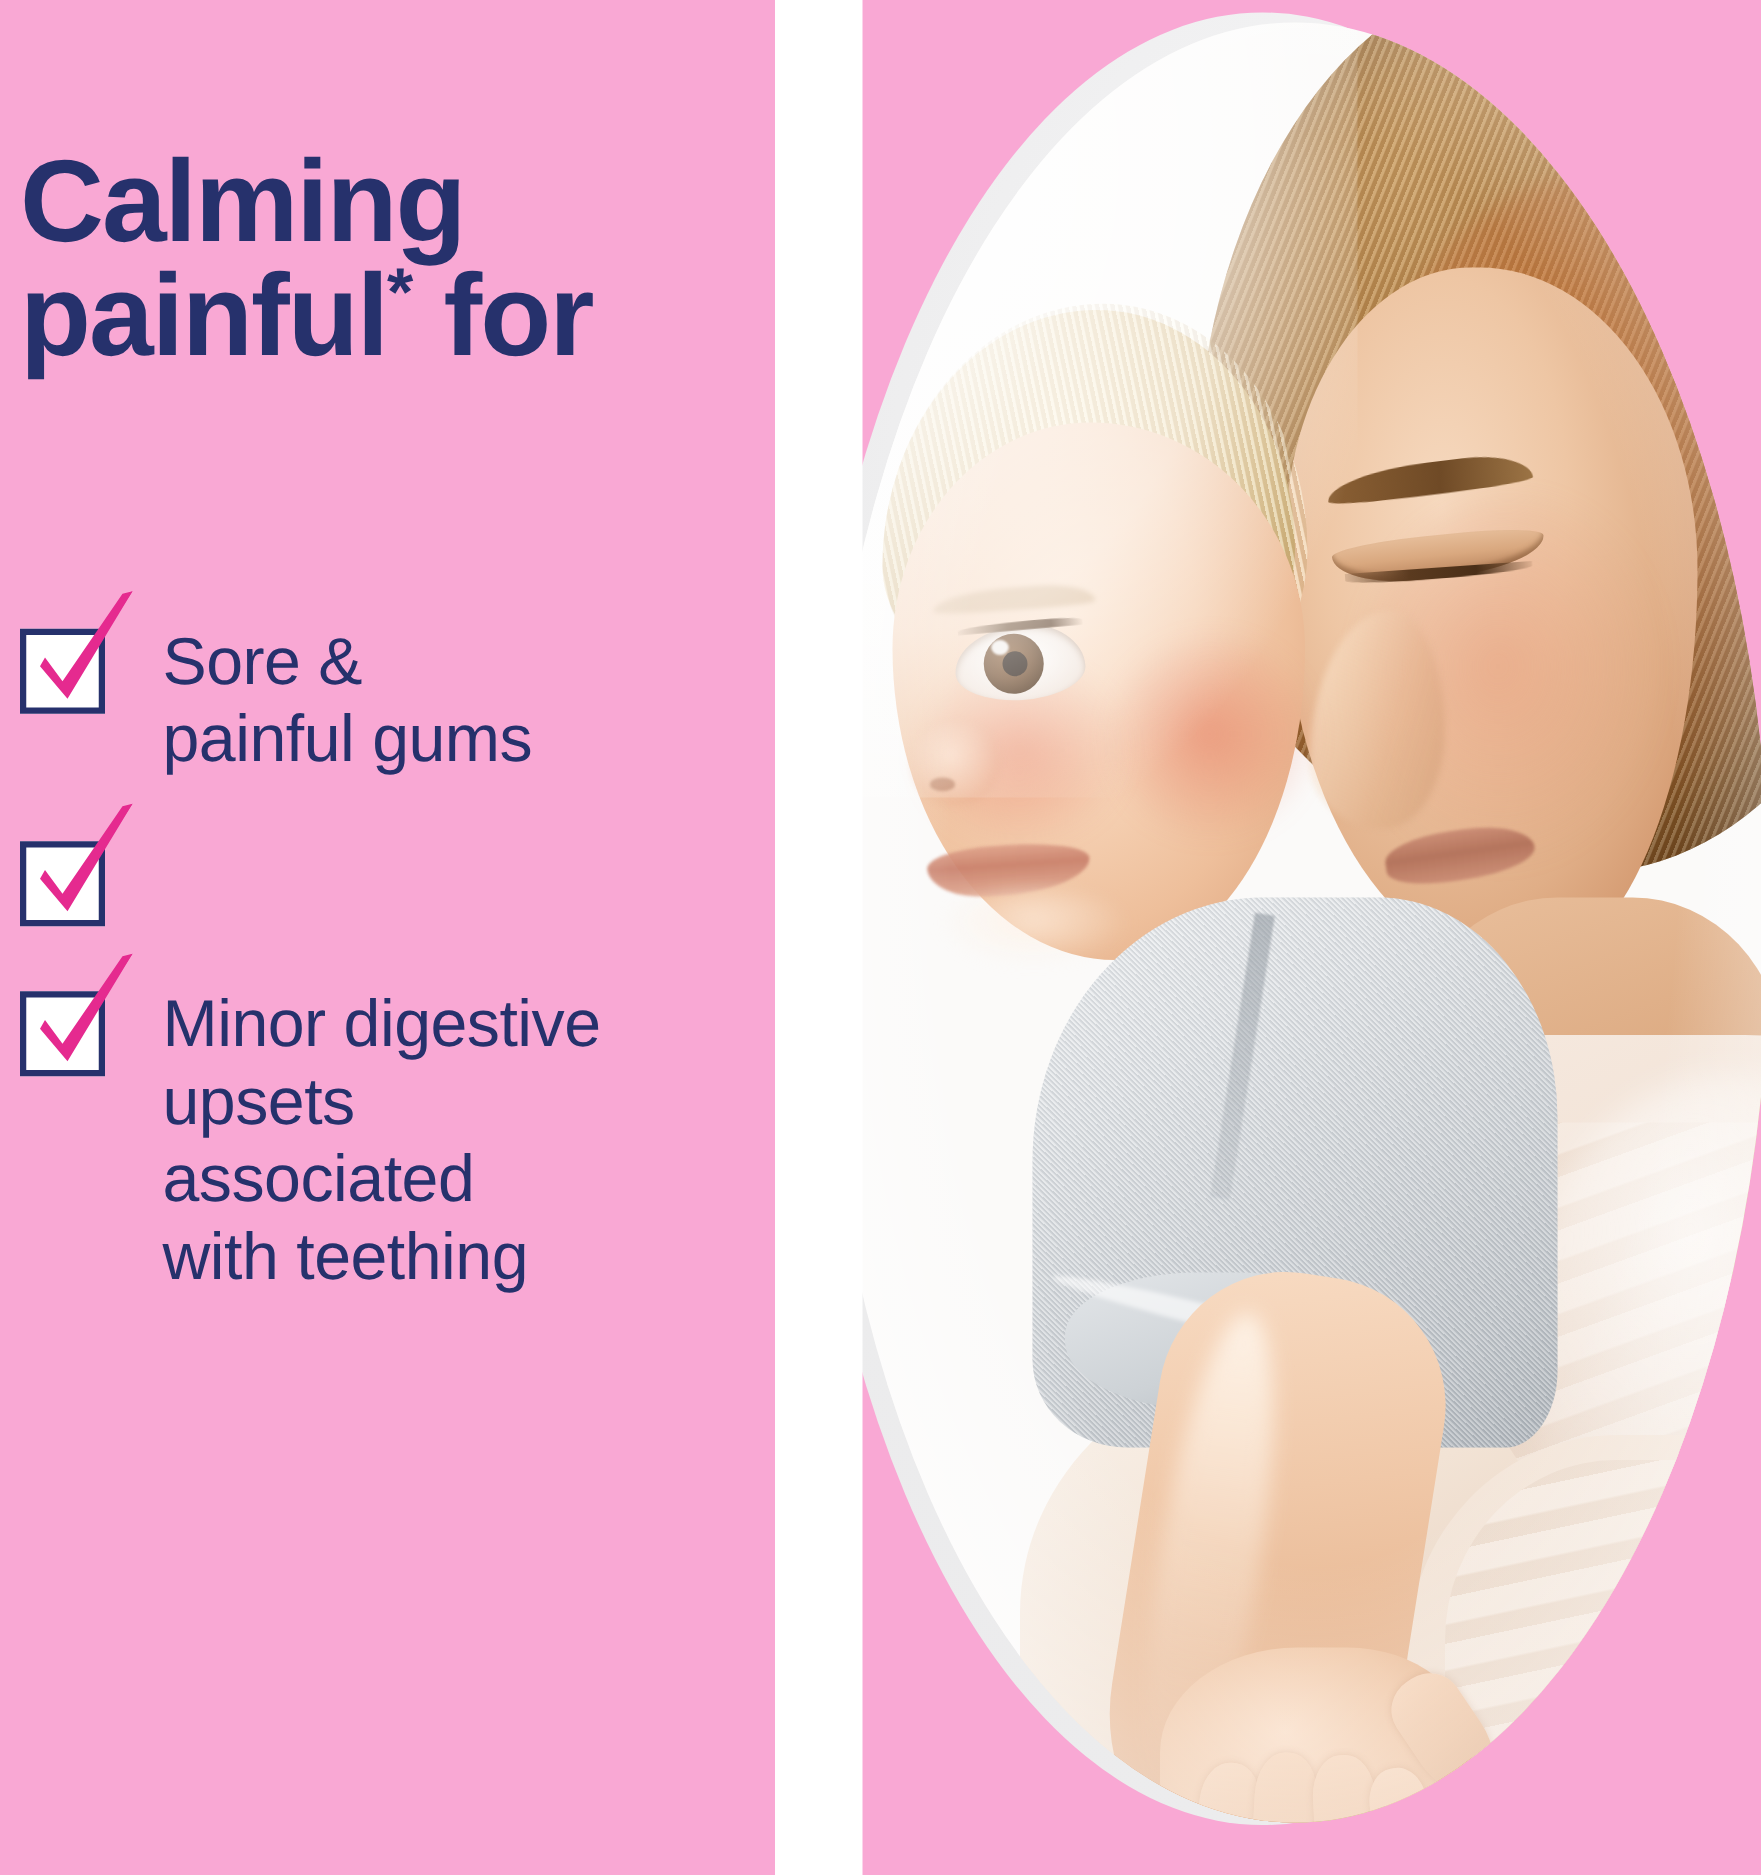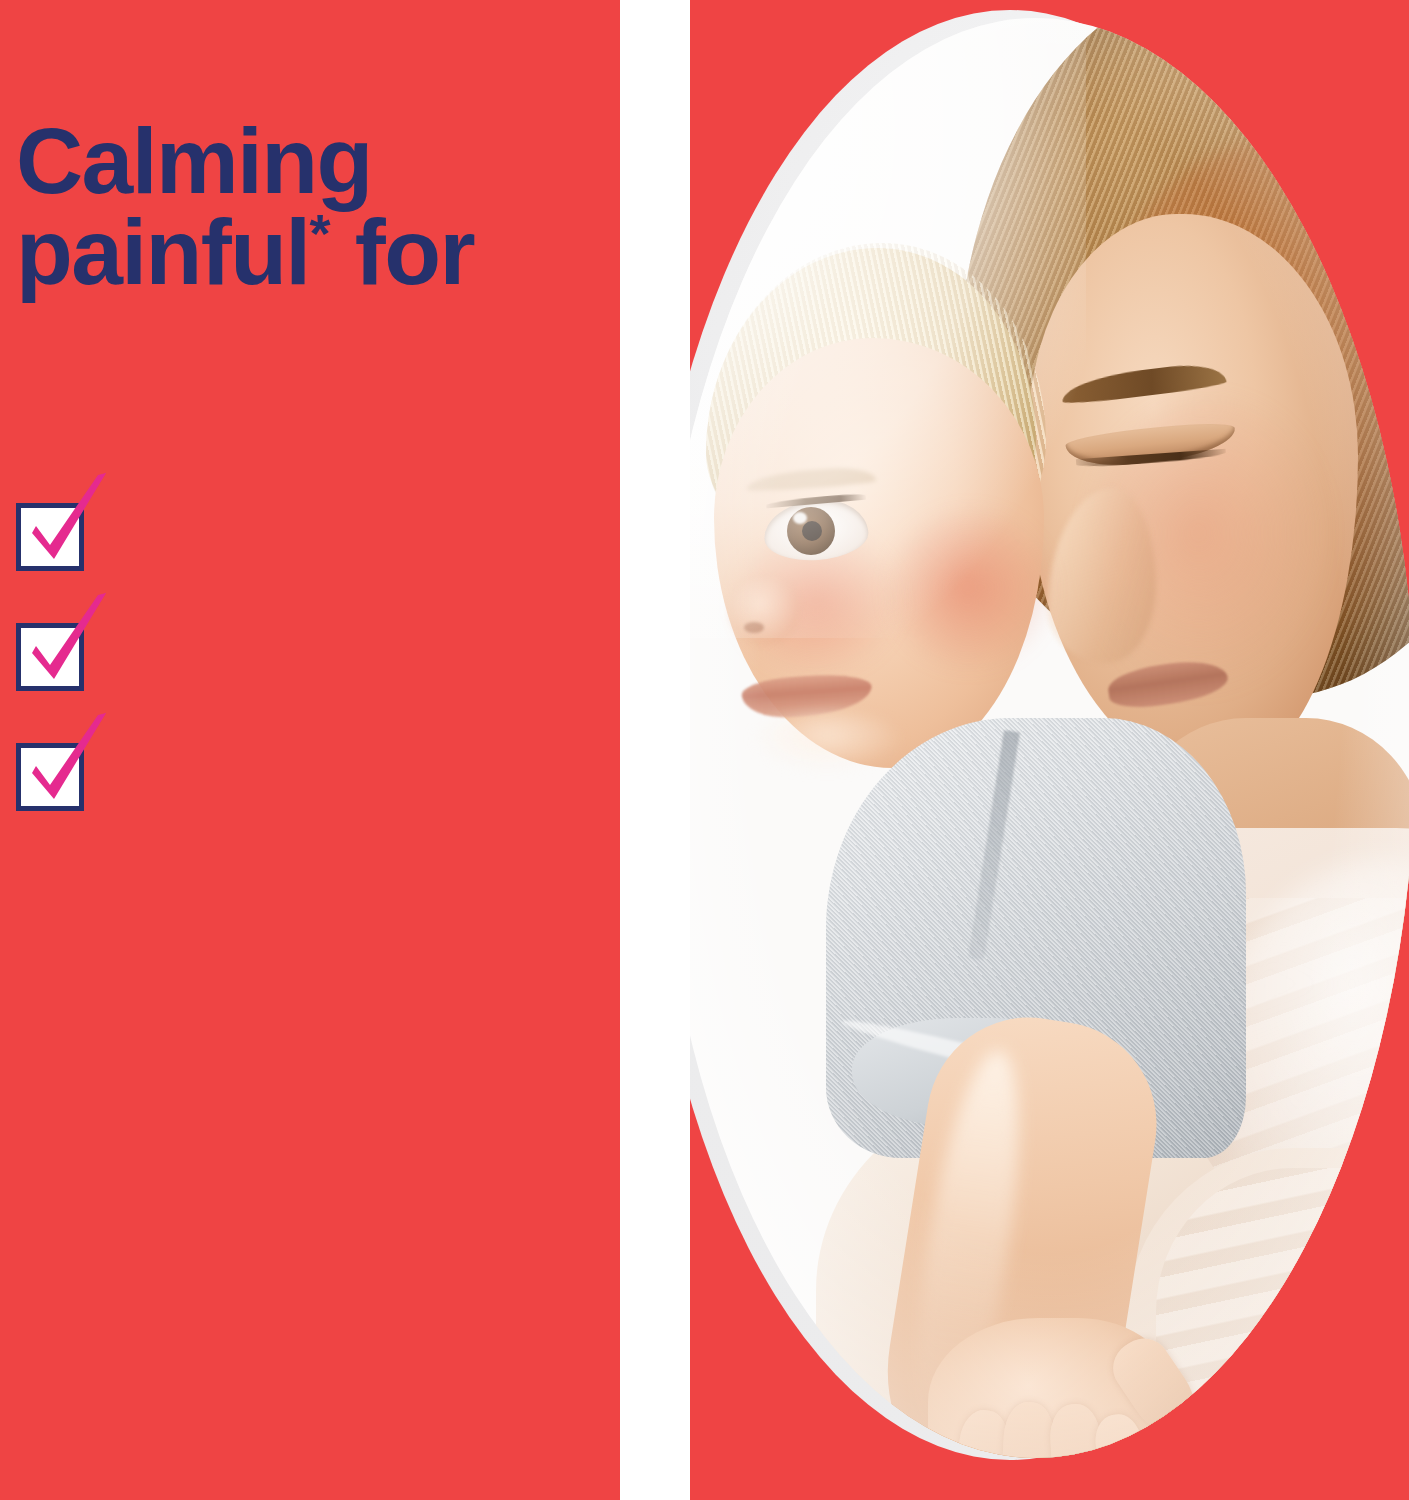--- a/index.html
+++ b/index.html
@@ -7,21 +7,21 @@
     padding: 0;
     background: #ffffff;
   }
   body {
     font-family: "Liberation Sans", sans-serif;
   }
   #canvas {
     position: relative;
     width: 1409px;
     height: 1500px;
-    background: #ef4444;
+    background: #f9a8d4;
     overflow: hidden;
   }
 
   
   #photo-panel {
     position: absolute;
     left: 620px;
     top: 0;
     width: 789px;
     height: 1500px;
@@ -520,37 +520,39 @@
     <div id="bullets">
 
       <div class="bullet">
         <span class="checkbox">
           <span class="box"></span>
           <svg viewBox="0 0 112 112">
             <path d="M22 62 L26 55 L40 74 L40 74 L88 4 L96 2 L44 88 Z" fill="#e52a8f"></path>
             <path d="M88 6 L96 2 L70 42 Z" fill="#e52a8f"></path>
           </svg>
         </span>
+        <span class="btext"><span>Sore &amp;</span><br><span>painful gums</span></span>
       </div>
 
       <div class="bullet">
         <span class="checkbox">
           <span class="box"></span>
           <svg viewBox="0 0 112 112">
             <path d="M22 62 L26 55 L40 74 L40 74 L88 4 L96 2 L44 88 Z" fill="#e52a8f"></path>
             <path d="M88 6 L96 2 L70 42 Z" fill="#e52a8f"></path>
           </svg>
         </span>
       </div>
 
       <div class="bullet">
         <span class="checkbox">
           <span class="box"></span>
           <svg viewBox="0 0 112 112">
             <path d="M22 62 L26 55 L40 74 L40 74 L88 4 L96 2 L44 88 Z" fill="#e52a8f"></path>
             <path d="M88 6 L96 2 L70 42 Z" fill="#e52a8f"></path>
           </svg>
         </span>
+        <span class="btext"><span>Minor digestive</span><br><span>upsets</span><br><span>associated</span><br><span>with teething</span></span>
       </div>
 
     </div>
   </div>
 </div>
 
 </body></html>

